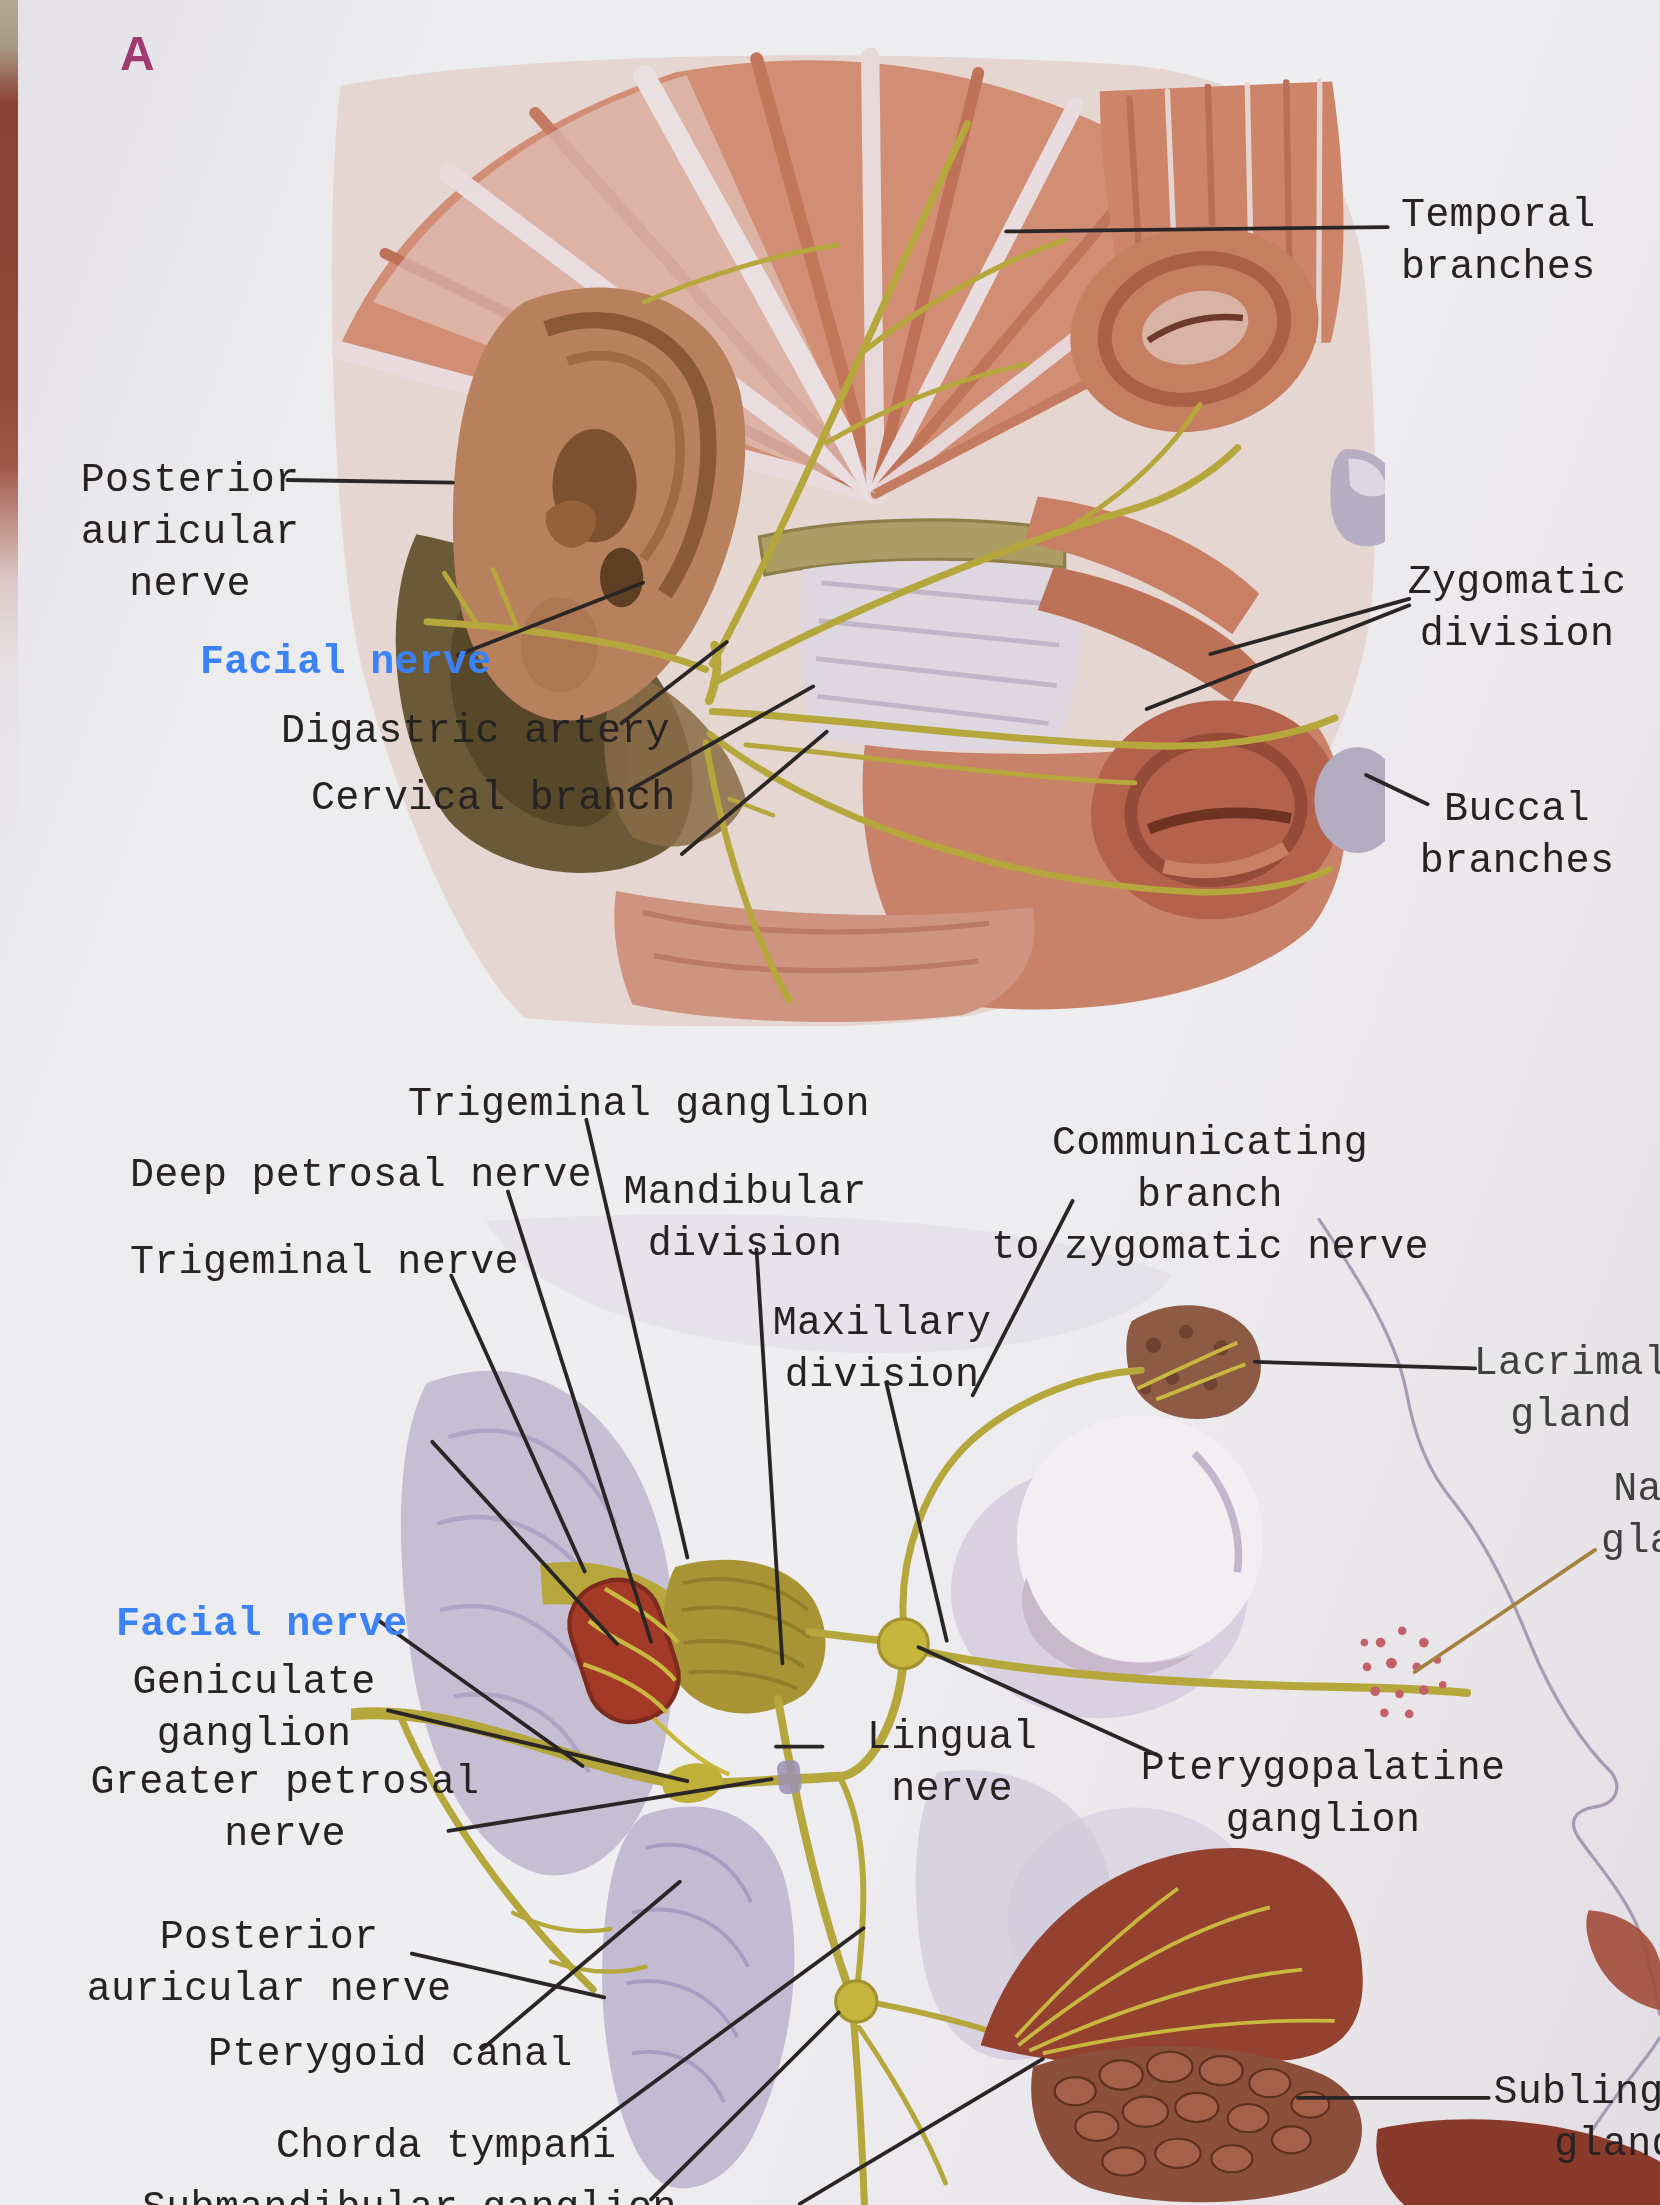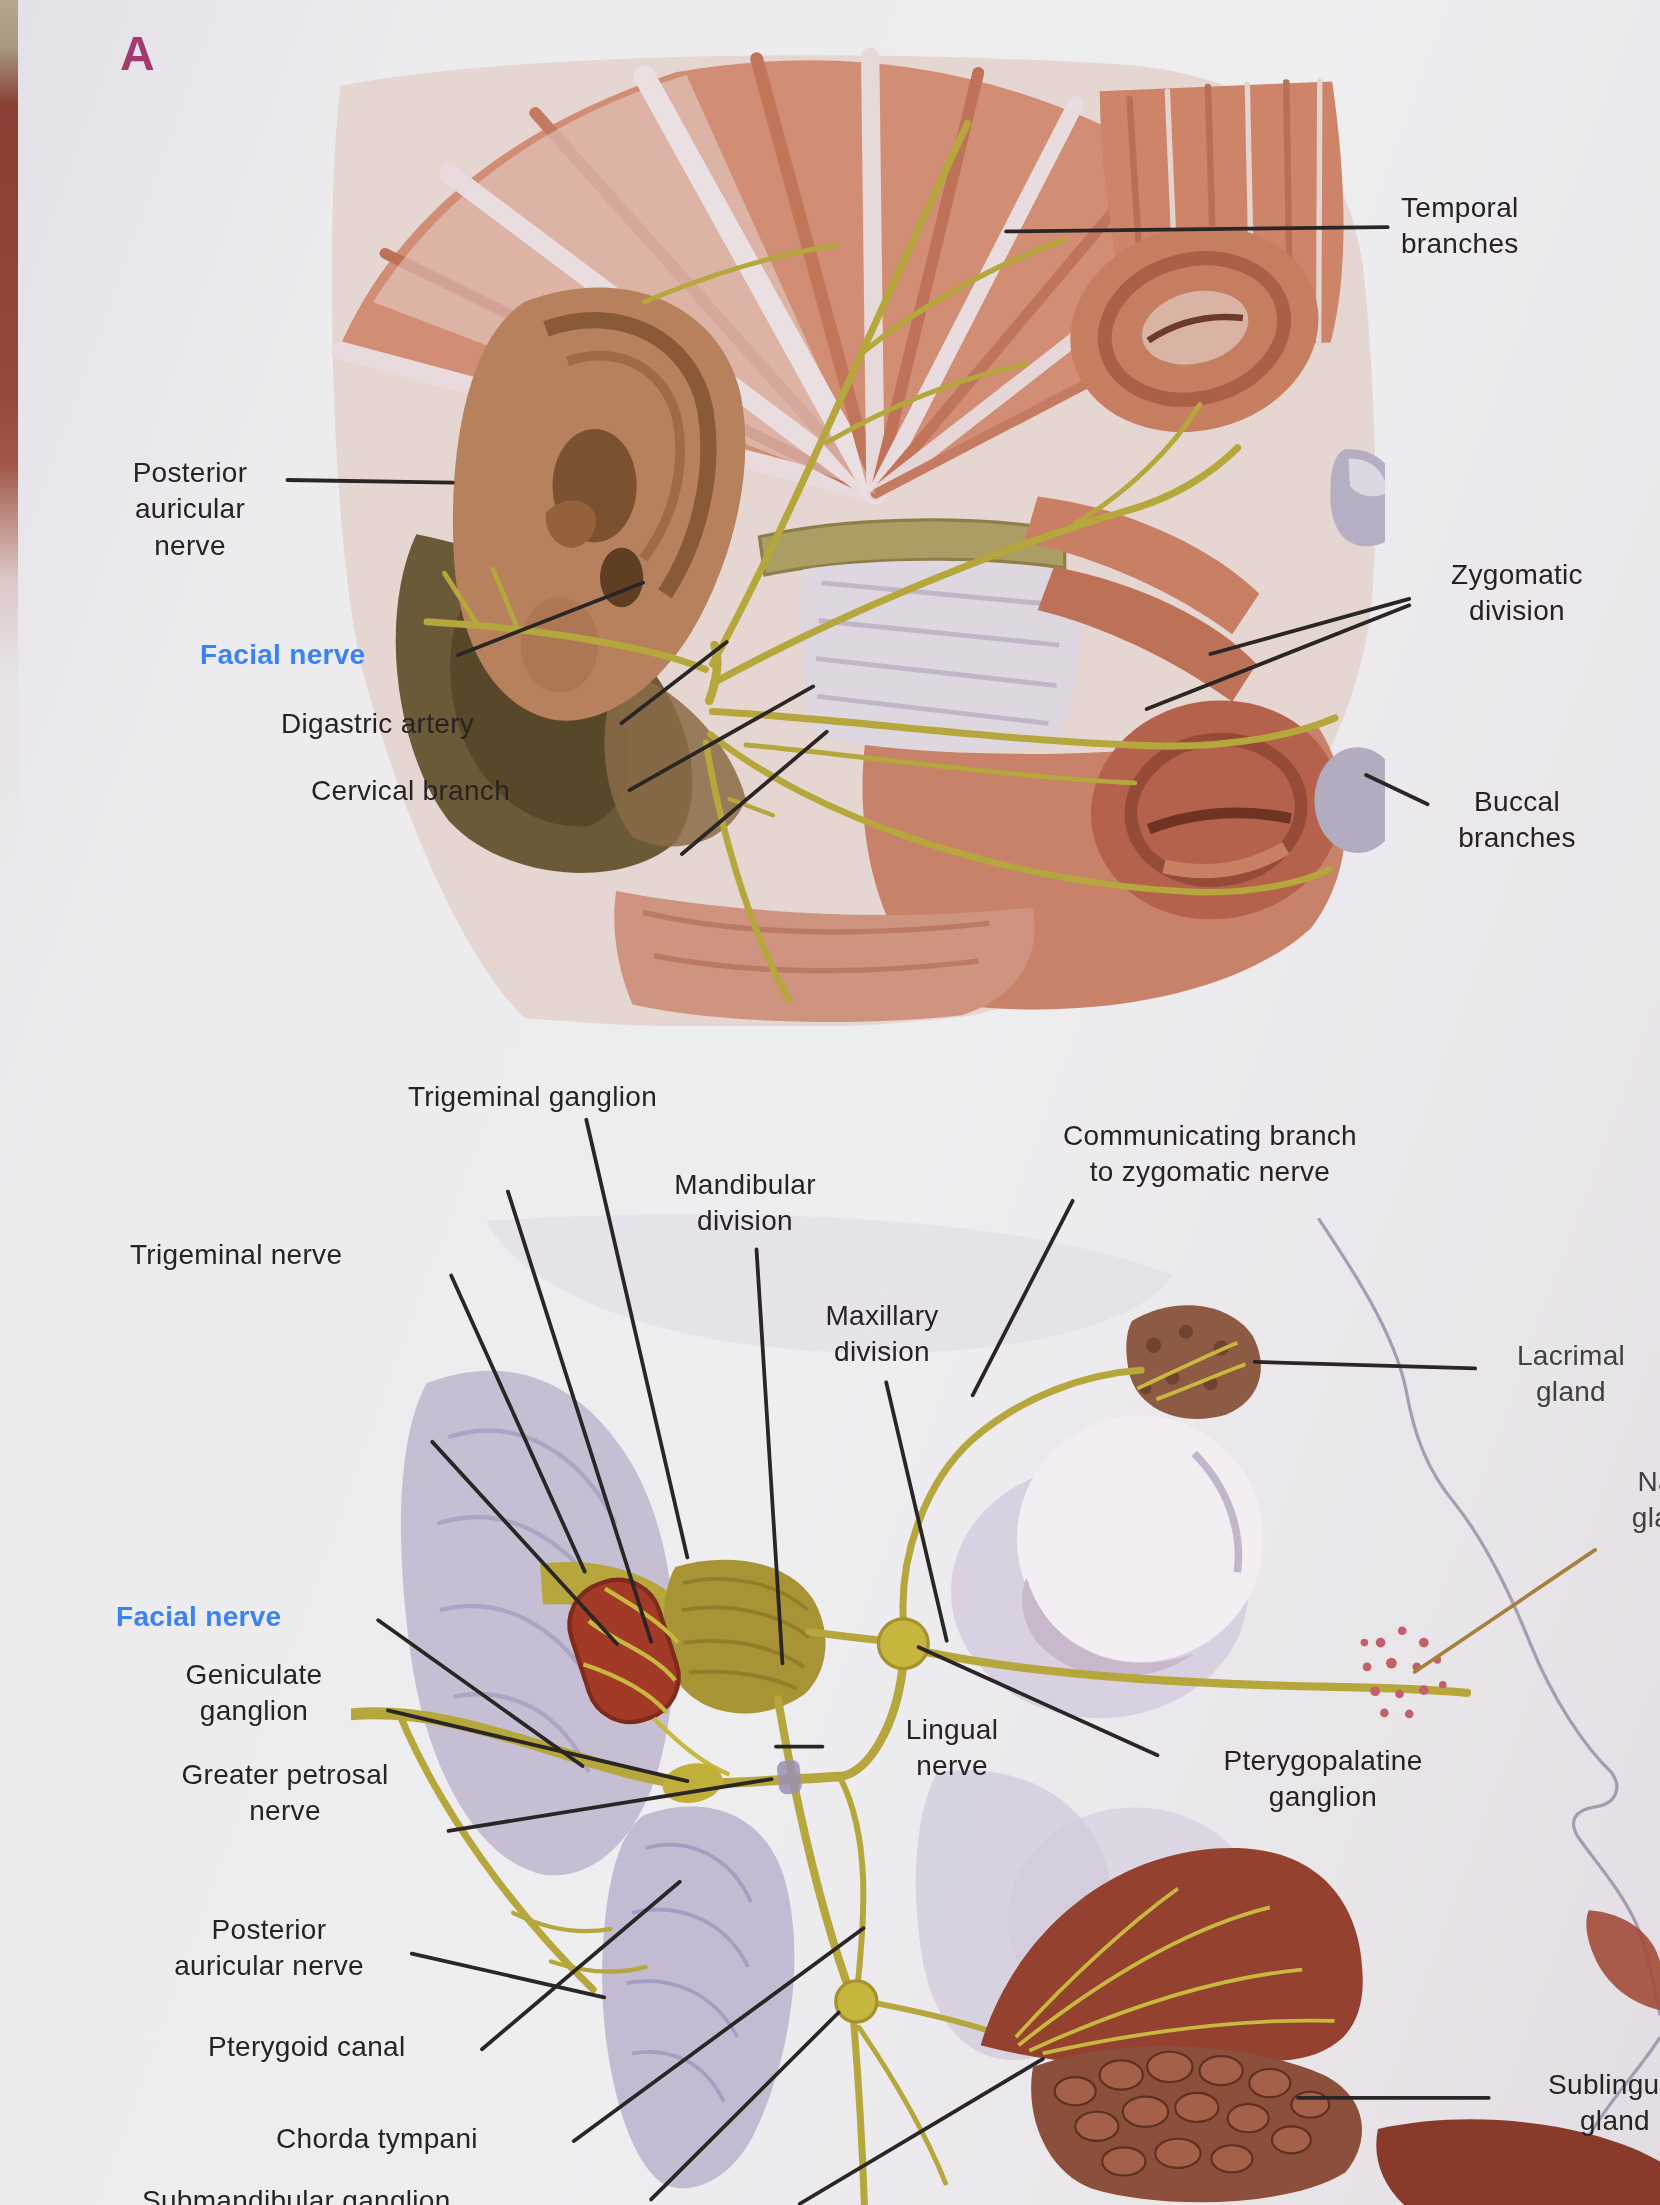--- a/index.html
+++ b/index.html
@@ -8,22 +8,22 @@
     background:linear-gradient(110deg,#e4e1e6 0%,#ecebee 18%,#eeedf0 55%,#e9e6ea 82%,#e2dde2 100%);
     font-family:"Liberation Sans", sans-serif;
   }
   #page{position:absolute;inset:0;}
   
   .edge-strip{
     position:absolute;left:0;top:0;width:18.4px;height:1162px;
     background:linear-gradient(180deg,#b3a88f 0%,#a79a83 4%,#8a4034 9%,#8e4437 22%,#934a3d 34%,#a0574a 40%,#c09287 45%,#dcc9c7 50%,#e8e3e6 58%,rgba(232,227,230,0) 75%);
   }
   .lbl{
-    position:absolute;color:#282323;font-size:28px;line-height:1.30;
-    white-space:pre-line;letter-spacing:0.3px;
+    position:absolute;color:#282323;font-size:40px;line-height:1.30;
+    white-space:pre-line;letter-spacing:0.3px;font-family:Liberation Mono, monospace;
   }
   .ctr{transform:translateX(-50%);text-align:center;}
   .b{font-weight:bold;color:#3b82f6;}
   .tan{color:#404040;}
   .panel-letter{
     position:absolute;font-size:48px;font-weight:bold;color:#a23a72;letter-spacing:1.1px;
   }
   svg{position:absolute;}
   .leaders{left:0;top:0;pointer-events:none;}
 </style>
@@ -333,20 +333,21 @@
   <div class="lbl" style="left:281px;top:706px;">Digastric artery</div>
   <div class="lbl" style="left:311px;top:773px;">Cervical branch</div>
   <div class="lbl" style="left:1401px;top:190px;">Temporal
 branches</div>
   <div class="lbl ctr" style="left:1517px;top:557px;">Zygomatic
 division</div>
   <div class="lbl ctr" style="left:1517px;top:784px;">Buccal
 branches</div>
 
   <div class="lbl" style="left:408px;top:1079px;">Trigeminal ganglion</div>
+  <div class="lbl" style="left:130px;top:1150px;">Deep petrosal nerve</div>
   <div class="lbl" style="left:130px;top:1237px;">Trigeminal nerve</div>
   <div class="lbl ctr" style="left:745px;top:1167px;">Mandibular
 division</div>
   <div class="lbl ctr" style="left:882px;top:1298px;">Maxillary
 division</div>
   <div class="lbl ctr" style="left:1210px;top:1118px;">Communicating branch
 to zygomatic nerve</div>
   <div class="lbl b" style="left:116px;top:1599px;">Facial nerve</div>
   <div class="lbl ctr" style="left:254px;top:1657px;">Geniculate
 ganglion</div>

